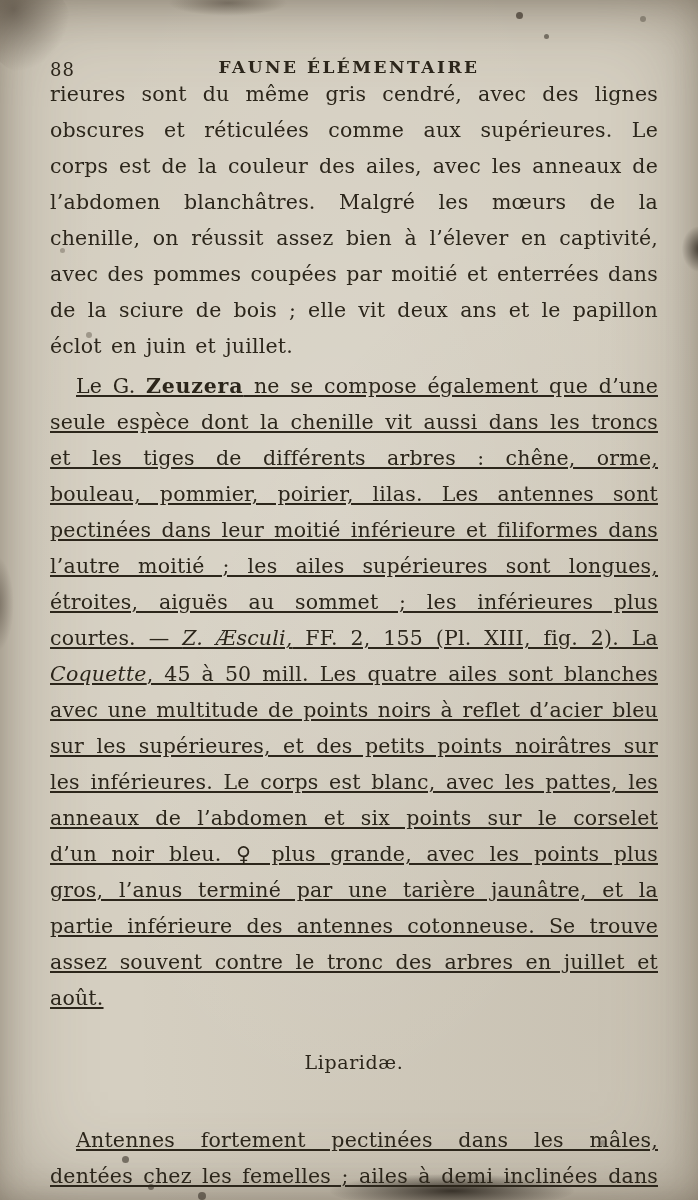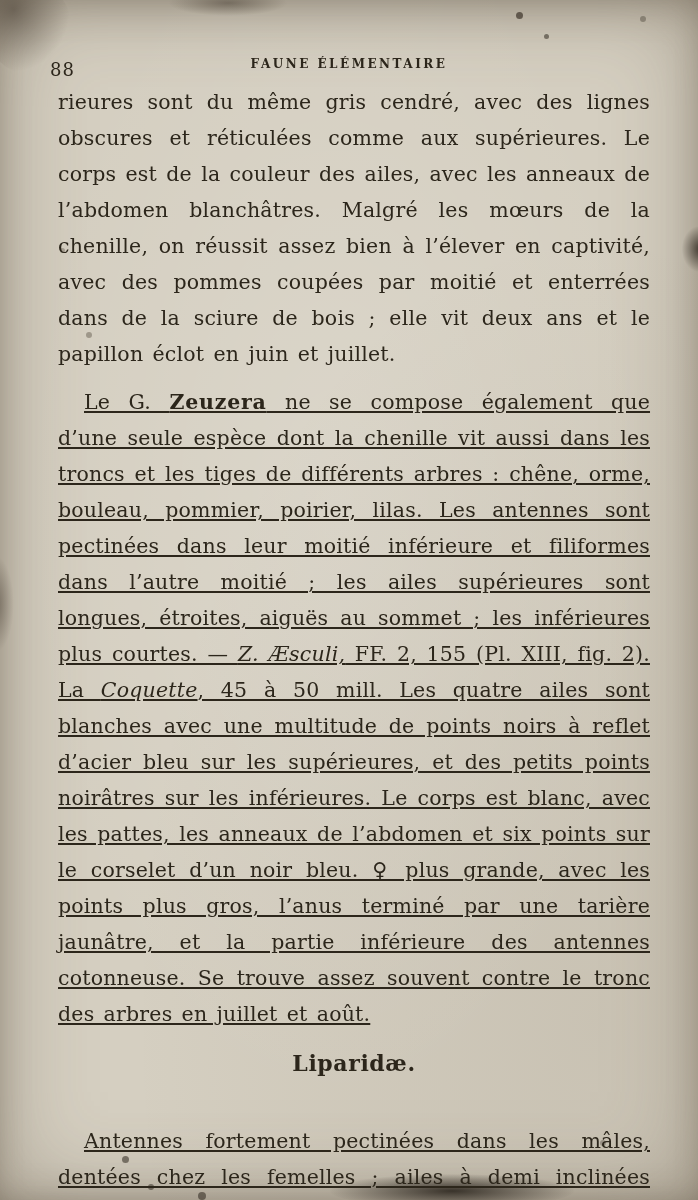--- a/index.html
+++ b/index.html
@@ -46,45 +46,45 @@
   .page-number{
     position:absolute;
     left:50px;
     top:2px;
     font-size:18px;
     letter-spacing:1px;
   }
   .running-title{
     display:block;
     text-align:center;
-    font-size:12px;
+    font-size:17px;
     font-weight:bold;
     letter-spacing:2.5px;
   }
   .text-block{
     position:absolute;
     left:46px;
     top:72px;
     width:616px;
     font-size:20.5px;
     line-height:36px;
     text-align:justify;
     letter-spacing:0.2px;
     word-spacing:2.5px;
   }
-  .para{margin:12px;}
+  .para{margin:4px;}
   .para.indented{text-indent:26px;text-decoration:underline;}
   .seg-bold{font-weight:bold;letter-spacing:0.8px;}
   .seg-italic{font-style:italic;}
   .section-heading{
     text-align:center;
-    font-size:22px;
-    font-weight:bold;
+    font-size:19px;
+    font-weight:normal;
     letter-spacing:0.6px;
-    margin-top:13px;
+    margin-top:28px;
     margin-bottom:42px;
     text-indent:0;
   }
 </style>
 </head>
 <body>
 
 <div class="page">
 
   <div class="grain"></div>

